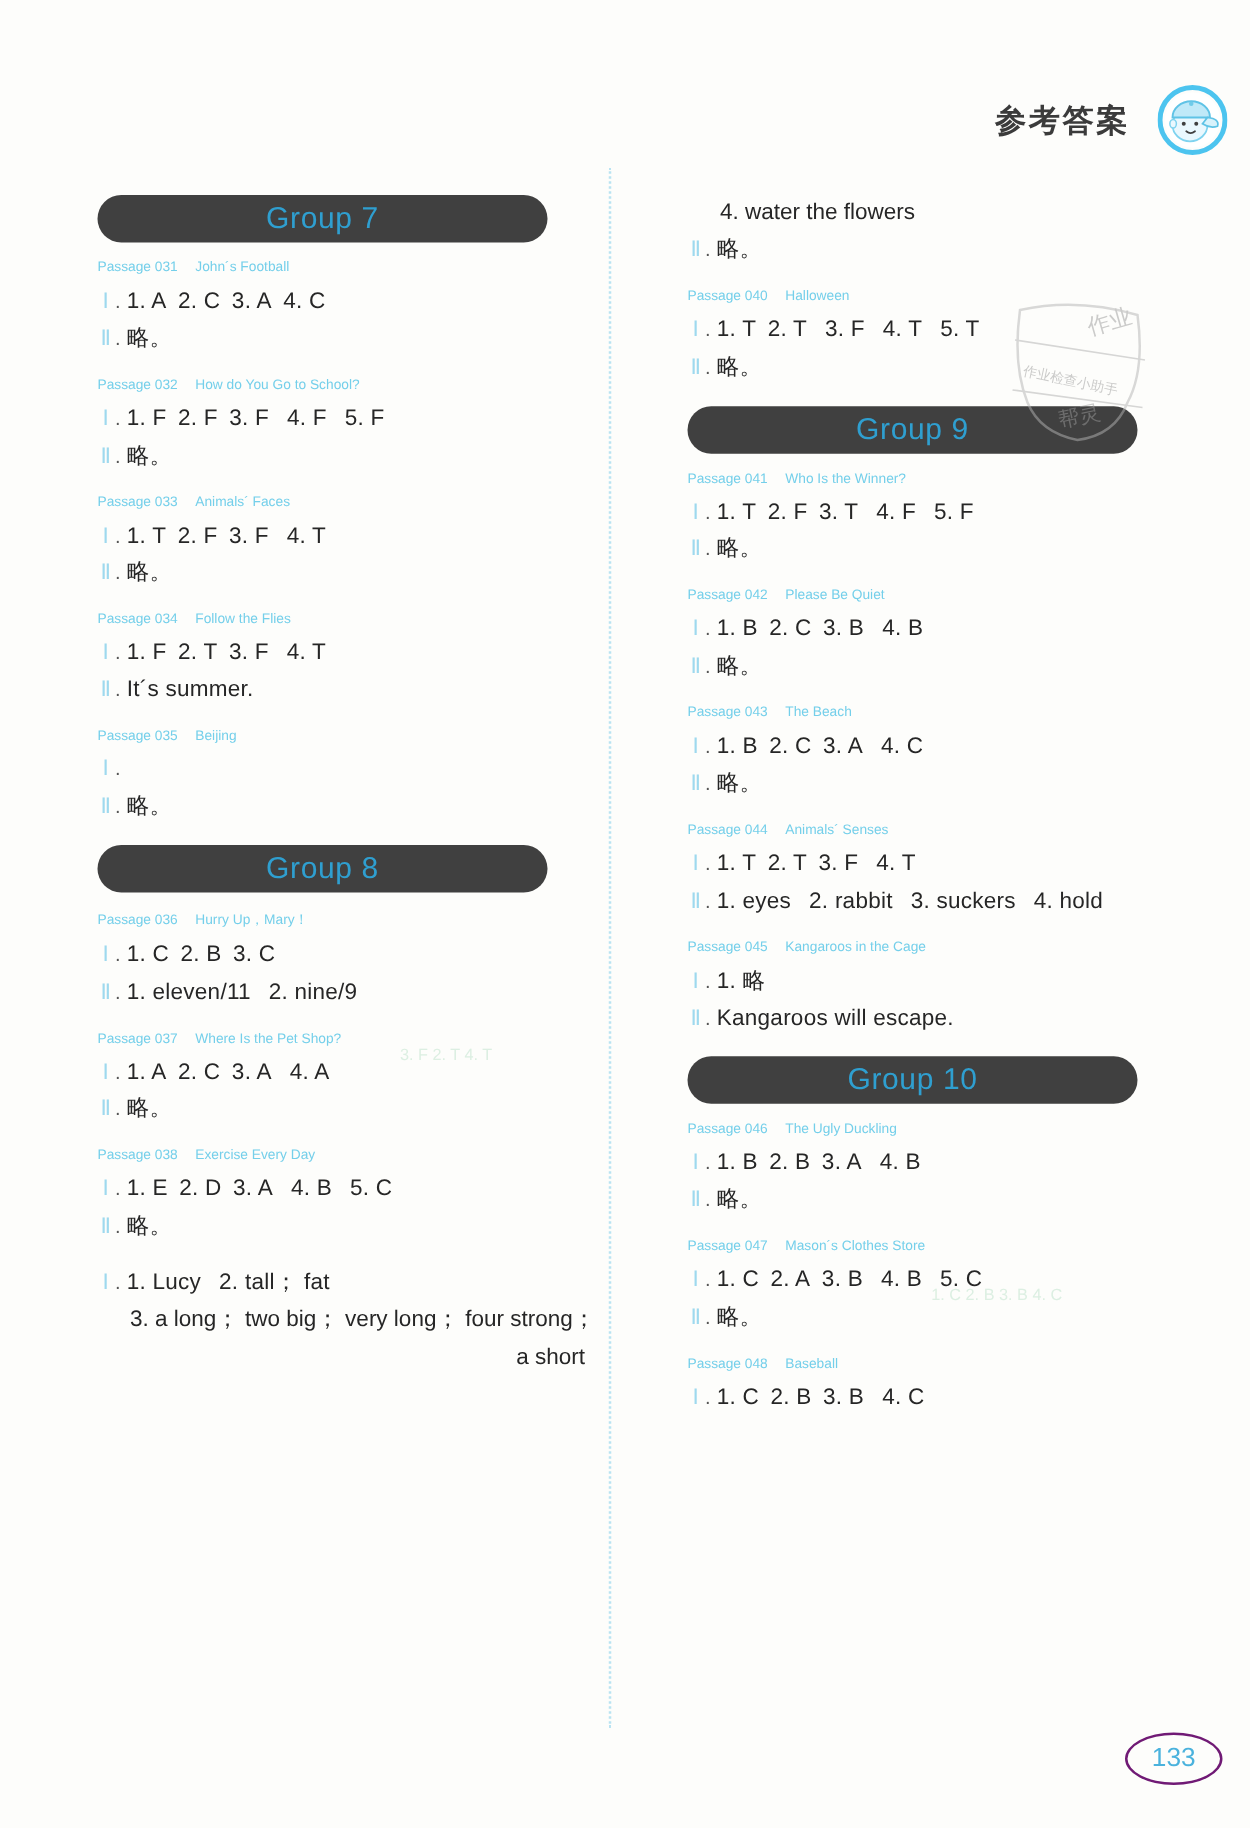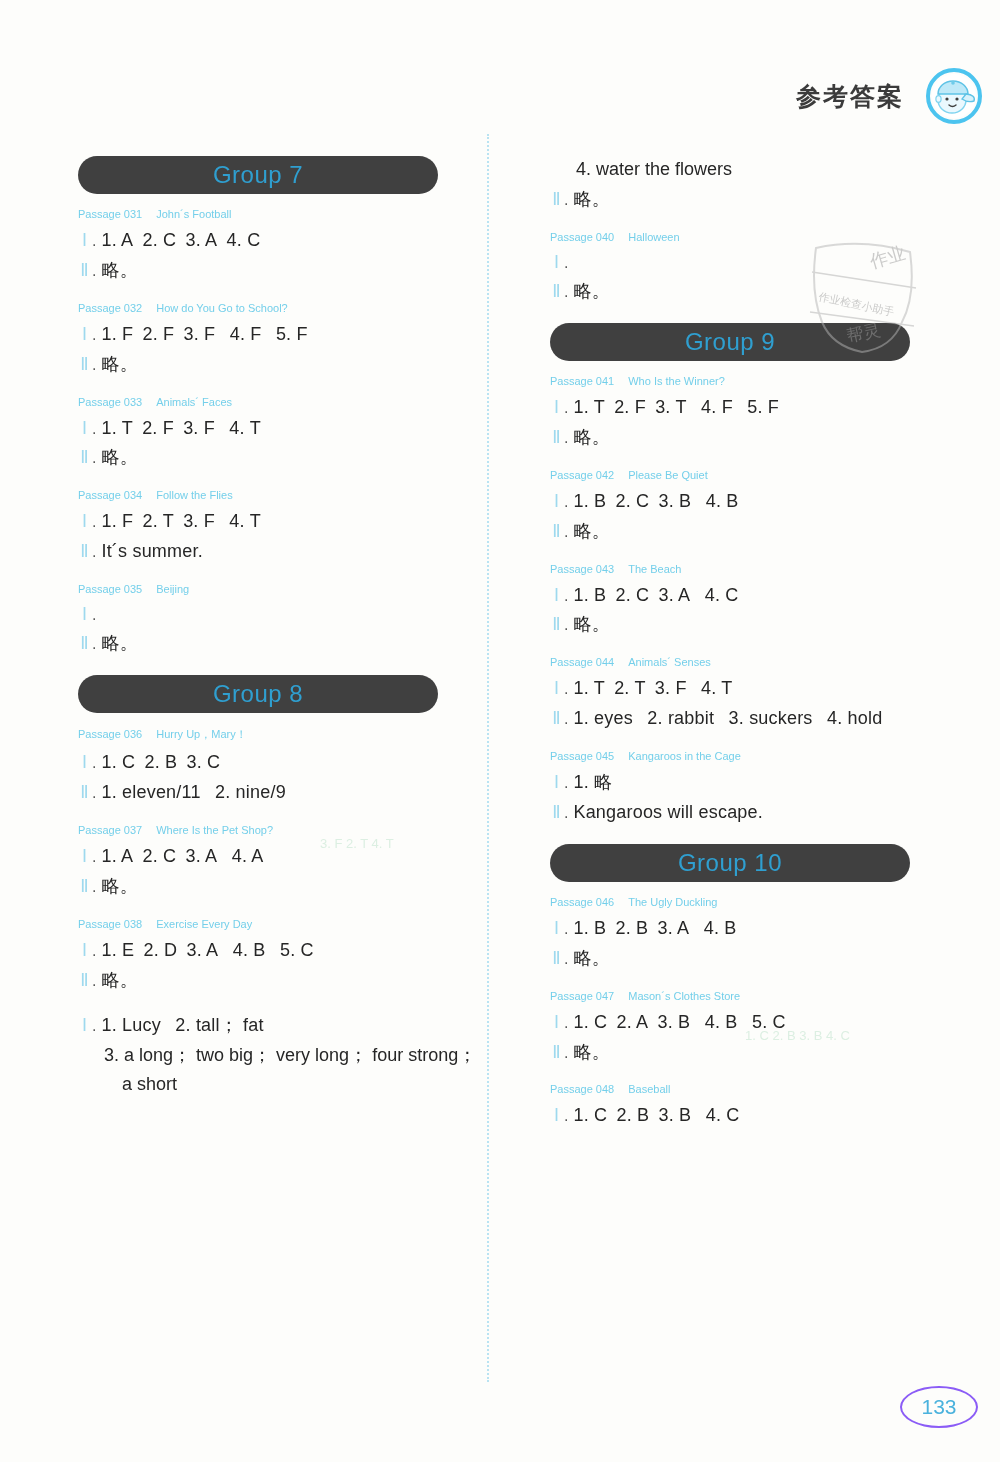--- a/index.html
+++ b/index.html
@@ -123,41 +123,41 @@
   .ans-line .body { letter-spacing: 0.2px; }
 
   .cont-line {
     font-size: 18px;
     color: #262626;
     line-height: 1.55;
     white-space: nowrap;
     padding-left: 26px;
     margin-bottom: 2px;
   }
-  .cont-line.indent2 { padding-left: 44px; }
+  .cont-line.indent2 { padding-left: 44px; text-align: right; }
 
   
   .stamp {
     position: absolute;
     left: 802px;
     top: 222px;
     width: 122px;
     height: 116px;
     opacity: 0.5;
     pointer-events: none;
   }
 
   
   .page-number {
     position: absolute;
     right: 22px;
     bottom: 50px;
     width: 74px;
     height: 38px;
-    border: 2px solid #8b5cf6;
+    border: 2px solid #701a75;
     border-radius: 50%;
     display: flex;
     align-items: center;
     justify-content: center;
     font-size: 21px;
     color: #4ab2dd;
   }
 
   
   .ghost {
@@ -331,20 +331,21 @@
           <span class="rn">Ⅱ</span>
           <span class="dot">.</span>
           <span class="body">略。</span>
         </div>
       </div>
       <div class="passage">
         <div class="passage-head"><span class="pnum">Passage 040</span><span>Halloween</span></div>
         <div class="ans-line">
           <span class="rn">Ⅰ</span>
           <span class="dot">.</span>
+          <span class="body">1. T 2. T  3. F  4. T  5. T</span>
         </div>
         <div class="ans-line">
           <span class="rn">Ⅱ</span>
           <span class="dot">.</span>
           <span class="body">略。</span>
         </div>
       </div>
       <div class="group-banner">
         <span class="label">Group 9</span>
       </div>

